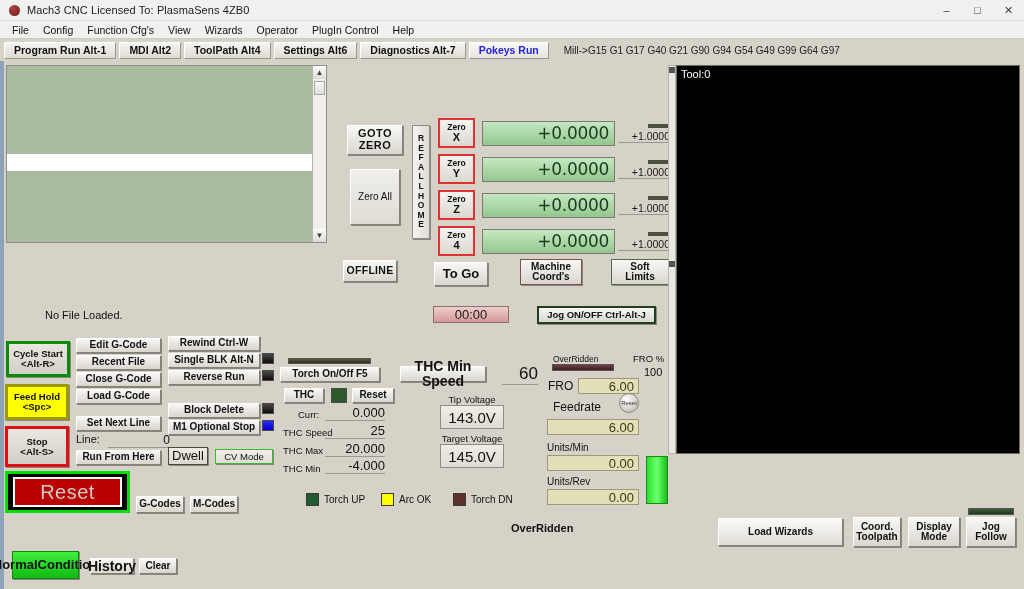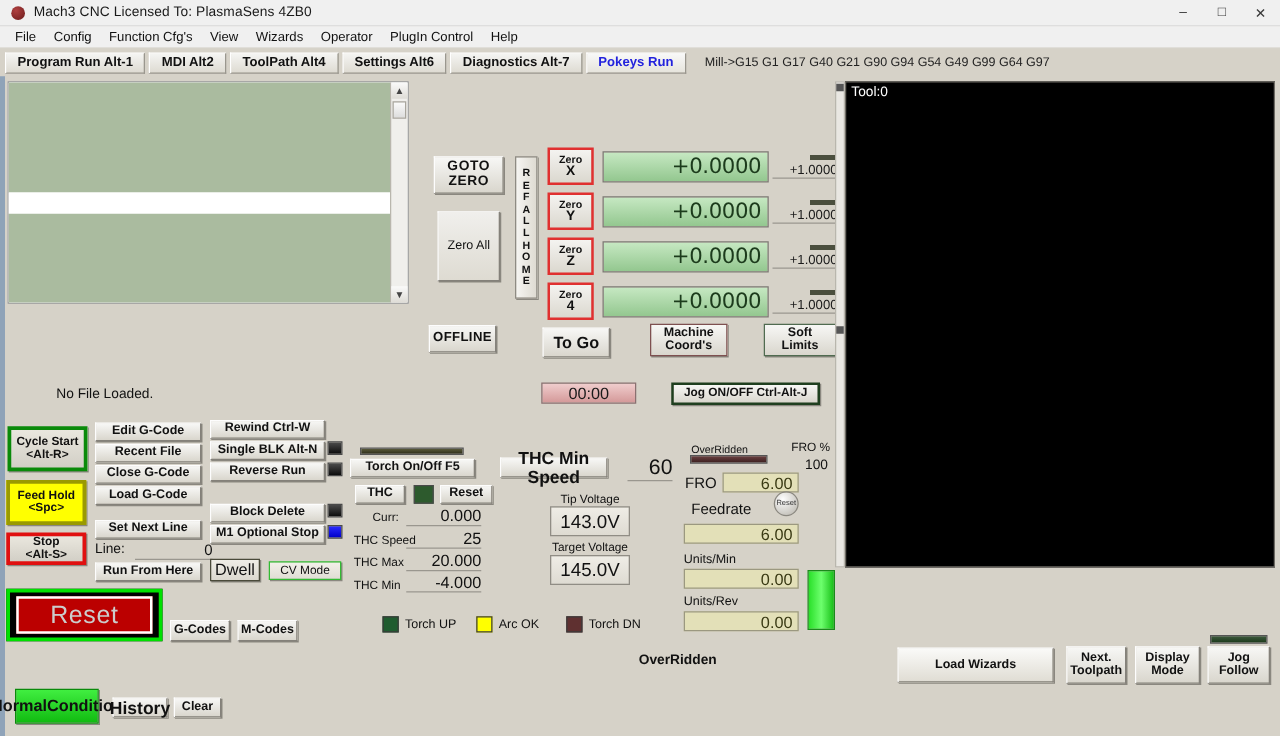--- a/index.html
+++ b/index.html
@@ -190,21 +190,21 @@
     position: absolute; left: 6px; top: 280px; width: 64px; height: 36px;
     background: linear-gradient(#e9e7de,#d2cfc6); border: 3px solid #0a8a0a;
     font-size: 9.5px; flex-direction: column;
   }
   .feedhold {
     position: absolute; left: 5px; top: 323px; width: 64px; height: 36px;
     background: #ffff00; border: 3px solid #9a9a00;
     font-size: 9.5px; flex-direction: column;
   }
   .stopbtn {
-    position: absolute; left: 5px; top: 365px; width: 64px; height: 26px;
+    position: absolute; left: 5px; top: 365px; width: 64px; height: 41px;
     background: linear-gradient(#eae7de,#d2cfc6); border: 3px solid #e01010;
     font-size: 9.5px; flex-direction: column;
   }
   .resetbtn {
     position: absolute; left: 5px; top: 410px; width: 125px; height: 42px;
     background: #000; border: 3px solid #00e000;
     display: flex; align-items: center; justify-content: center;
   }
   .reset-inner {
     width: 109px; height: 30px; background: #bb0000;
@@ -592,21 +592,21 @@
     <div class="tp-scroll-l"></div>
     <div class="tp-sq" style="top:6px"></div>
     <div class="tp-sq" style="top:200px"></div>
     <div class="toolpath">
       <div class="tool-lbl">Tool:0</div>
     </div>
 
     <div class="jogled"></div>
     <div class="mbtn loadwizards">Load Wizards</div>
     <div class="mbtn regentool">
-      <span>Next.</span>
+      <span>Coord.</span>
       <span>Toolpath</span>
     </div>
     <div class="mbtn dispmode">
       <span>Display</span>
       <span>Mode</span>
     </div>
     <div class="mbtn jogfollow">
       <span>Jog</span>
       <span>Follow</span>
     </div>

